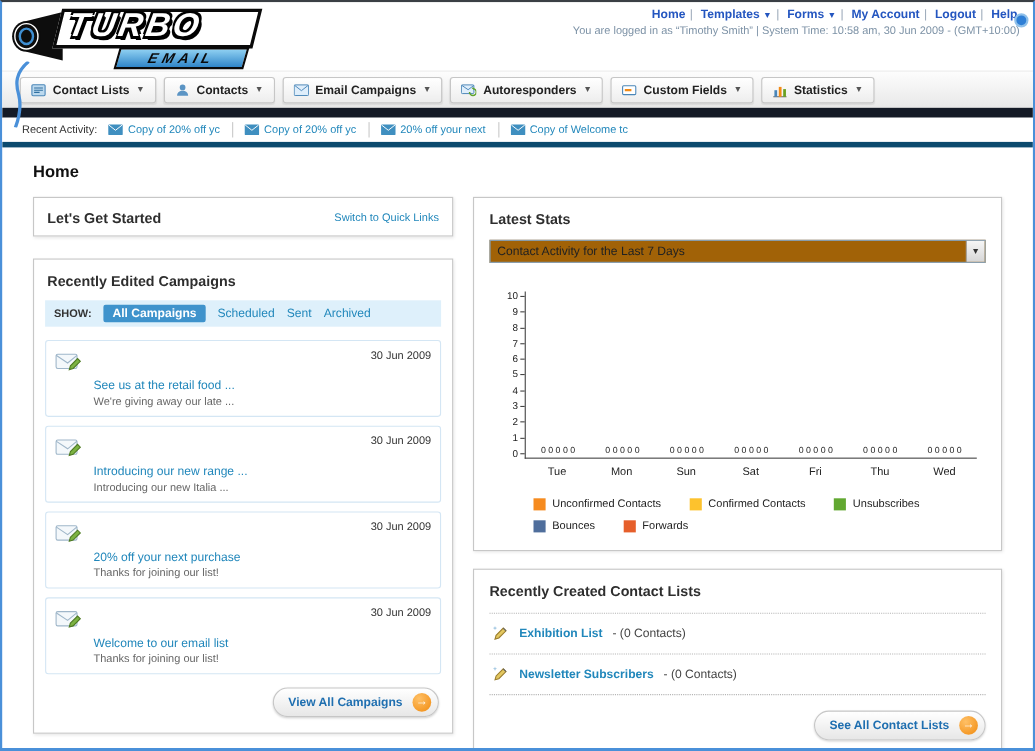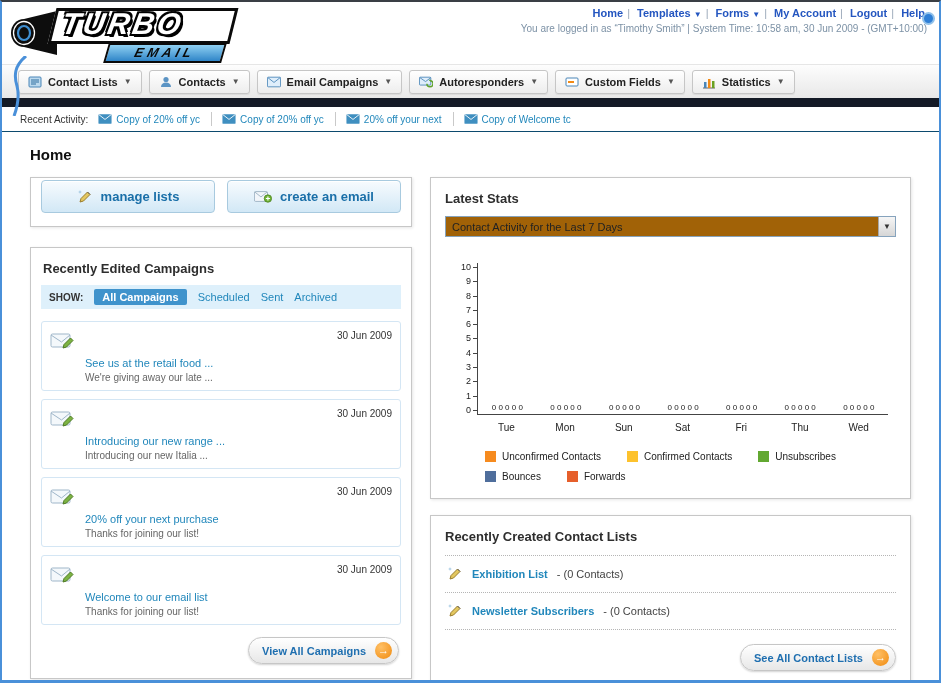--- a/index.html
+++ b/index.html
@@ -46,21 +46,21 @@
   .mainnav { height:34px; background:linear-gradient(#fdfdfd,#e8e8e8); border-top:1px solid #e6e6e6;
     display:flex; align-items:center; gap:7px; padding:0 16px; }
   .nav-tab { display:flex; align-items:center; gap:6px; background:linear-gradient(#ffffff,#ededed);
     border:1px solid #c6c6c6; border-radius:3px; padding:4px 9px; font-size:11px; font-weight:bold;
     color:#222; cursor:pointer; box-shadow:0 1px 1px rgba(0,0,0,.07); white-space:nowrap; }
   .nav-arrow { font-size:8px; color:#555; }
   .darkbar { height:9px; background:#141a26; }
 
   
   .activity { height:25px; display:flex; align-items:center; gap:10px; padding:11px 18px;
-    border-bottom:1px solid #0c4a6e; font-size:10px; background:#fff; }
+    border-bottom:5px solid #0c4a6e; font-size:10px; background:#fff; }
   .activity-label { color:#333; }
   .activity-item { display:flex; align-items:center; gap:4px; padding-right:11px; border-right:1px solid #c9c9c9; }
   .activity-item a { color:#2187bb; text-decoration:none; cursor:pointer; }
 
   
   .content { padding:8px 28px 0 28px; }
   .page-title { font-size:15px; font-weight:bold; color:#101010; margin:6px 0 14px; }
   .columns { display:flex; gap:18px; align-items:flex-start; }
   .col-left { width:382px; display:flex; flex-direction:column; gap:20px; }
   .col-right { flex:1; display:flex; flex-direction:column; gap:16px; }
@@ -256,38 +256,23 @@
   </div>
 
   <main class="content">
     <h1 class="page-title">Home</h1>
 
     <div class="columns">
 
       <div class="col-left">
 
         <section class="panel">
-          <div class="gs-buttons">
-            <button class="big-btn">
-              <svg class="i16" viewBox="0 0 16 16">
-                  <path d="M3 13l1-3.5L10.5 3 13 5.5 6.5 12z" fill="#e3c75f" stroke="#9a7d2e"></path>
-                  <path d="M10.5 3L13 5.5" stroke="#666"></path>
-                  <path d="M2.5 2.5l.5-1.5.5 1.5 1.5.5-1.5.5-.5 1.5-.5-1.5L1 3z" fill="#9cc4e0"></path>
-                </svg>
-              <span>manage lists</span>
-            </button>
-            <button class="big-btn">
-              <svg class="i18" viewBox="0 0 22 15">
-                  <rect x="0.5" y="1.5" width="16" height="12" rx="1.5" fill="#f2f6fa" stroke="#93aabd"></rect>
-                  <path d="M1 2l7.5 6L16 2" fill="none" stroke="#93aabd"></path>
-                  <circle cx="17" cy="10" r="4.5" fill="#6fb434" stroke="#4c8220"></circle>
-                  <path d="M17 7.5v5M14.5 10h5" stroke="#fff" stroke-width="1.4"></path>
-                </svg>
-              <span>create an email</span>
-            </button>
+          <div class="gs-head">
+            <span class="panel-title">Let's Get Started</span>
+            <a class="gs-link">Switch to Quick Links</a>
           </div>
         </section>
 
         <section class="panel">
           <div class="camp-head">
             <span class="panel-title">Recently Edited Campaigns</span>
           </div>
           <div class="show-bar">
             <span class="show-label">SHOW:</span>
             <a class="filter active">All Campaigns</a>

